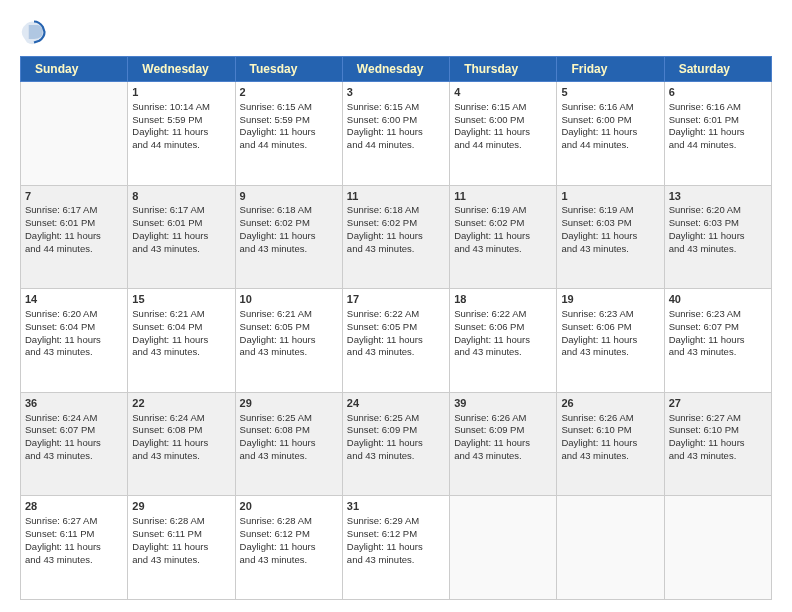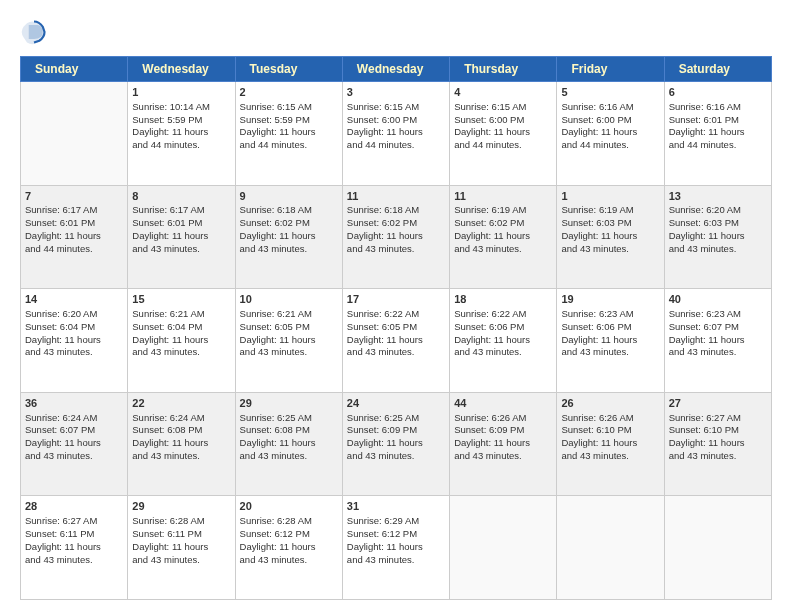--- a/index.html
+++ b/index.html
@@ -295,21 +295,21 @@
             <div>and 43 minutes.</div>
           </td>
           <td>
             <span class="day-num">24</span>
             <div>Sunrise: 6:25 AM</div>
             <div>Sunset: 6:09 PM</div>
             <div>Daylight: 11 hours</div>
             <div>and 43 minutes.</div>
           </td>
           <td>
-            <span class="day-num">44</span>
+            <span class="day-num">39</span>
             <div>Sunrise: 6:26 AM</div>
             <div>Sunset: 6:09 PM</div>
             <div>Daylight: 11 hours</div>
             <div>and 43 minutes.</div>
           </td>
           <td>
             <span class="day-num">26</span>
             <div>Sunrise: 6:26 AM</div>
             <div>Sunset: 6:10 PM</div>
             <div>Daylight: 11 hours</div>

